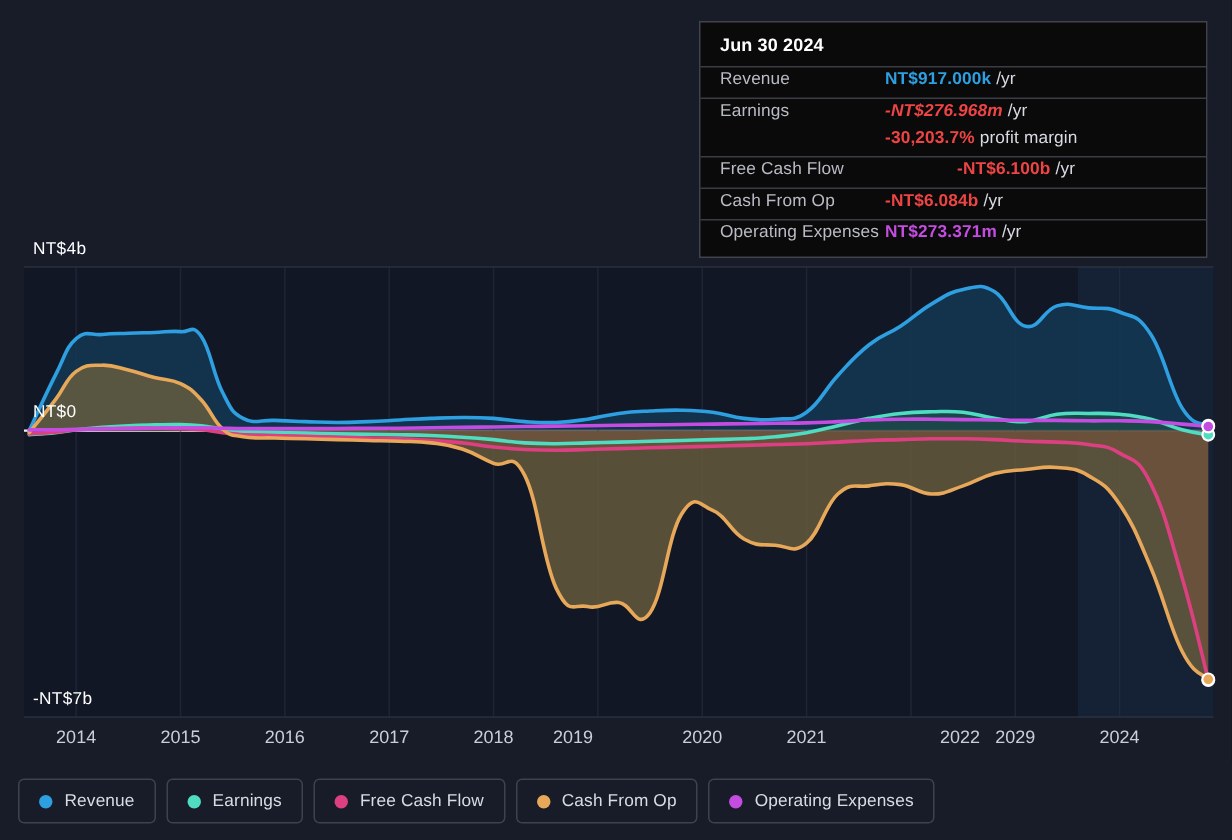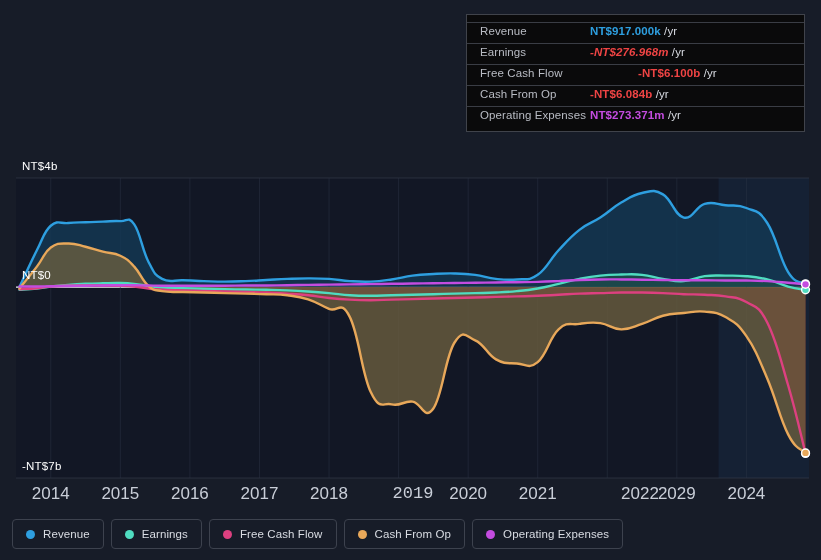--- a/index.html
+++ b/index.html
@@ -13,21 +13,21 @@
 
   
   #chart-area{position:absolute;left:0;top:0;width:714px;height:500px;}
   #chart-svg{position:absolute;left:0;top:0;}
 
   .ylabel{
     position:absolute;color:#ffffff;font-size:11.5px;letter-spacing:.2px;
     white-space:nowrap;
   }
   .xlabel{
-    position:absolute;color:#c9ced8;font-size:17px;text-align:center;
+    position:absolute;color:#c9ced8;font-size:12px;text-align:center;
     width:60px;white-space:nowrap;
   }
 
   
   #tooltip{
     position:absolute;left:466px;top:14px;width:339px;
     background:#0a0a0b;border:1px solid #40434b;
     box-sizing:border-box;padding:7px 0 4px 0;
     z-index:40;
   }
@@ -138,39 +138,44 @@
       </svg>
     <div id="axis-labels">
         <div class="ylabel" style="left: 22px; top: 160px;">NT$4b</div>
         <div class="ylabel" style="left: 22px; top: 269.091px;">NT$0</div>
         <div class="ylabel" style="left: 22px; top: 460px;">-NT$7b</div>
         <div class="xlabel" style="left: 20.7807px; top: 484px;">2014</div>
         <div class="xlabel" style="left: 90.3421px; top: 484px;">2015</div>
         <div class="xlabel" style="left: 159.904px; top: 484px;">2016</div>
         <div class="xlabel" style="left: 229.465px; top: 484px;">2017</div>
         <div class="xlabel" style="left: 299.026px; top: 484px;">2018</div>
-        <div class="xlabel" style="left: 383px; top: 484px; font-family: Liberation Mono, monospace;">2019</div>
+        <div class="xlabel" style="left: 352px; top: 484px;">2019</div>
         <div class="xlabel" style="left: 438.149px; top: 484px;">2020</div>
         <div class="xlabel" style="left: 507.711px; top: 484px;">2021</div>
         <div class="xlabel" style="left: 610px; top: 484px;">2022</div>
         <div class="xlabel" style="left: 646.833px; top: 484px;">2029</div>
         <div class="xlabel" style="left: 716.395px; top: 484px;">2024</div>
       </div>
   </div>
 
   <div id="tooltip">
+    <div class="tt-date">Jun 30 2024</div>
     <div id="tt-rows">
         <div class="tt-row">
           <div class="tt-label">Revenue</div>
           <div class="tt-val"><span class="num" style="color: rgb(46, 159, 224);">NT$917.000k</span><span class="suffix"> /yr</span></div>
         </div>
         <div class="tt-row">
           <div class="tt-label">Earnings</div>
           <div class="tt-val"><span class="num" style="color: rgb(239, 68, 68); font-style: italic;">-NT$276.968m</span><span class="suffix"> /yr</span></div>
         </div>
+        <div class="tt-row no-line">
+          <div class="tt-label"></div>
+          <div class="tt-val"><span class="num" style="color: rgb(239, 68, 68);">-30,203.7%</span><span class="suffix"> profit margin</span></div>
+        </div>
         <div class="tt-row">
           <div class="tt-label">Free Cash Flow</div>
           <div class="tt-val"><span class="num" style="color: rgb(239, 68, 68); margin-left: 48px;">-NT$6.100b</span><span class="suffix"> /yr</span></div>
         </div>
         <div class="tt-row">
           <div class="tt-label">Cash From Op</div>
           <div class="tt-val"><span class="num" style="color: rgb(239, 68, 68);">-NT$6.084b</span><span class="suffix"> /yr</span></div>
         </div>
         <div class="tt-row">
           <div class="tt-label">Operating Expenses</div>

